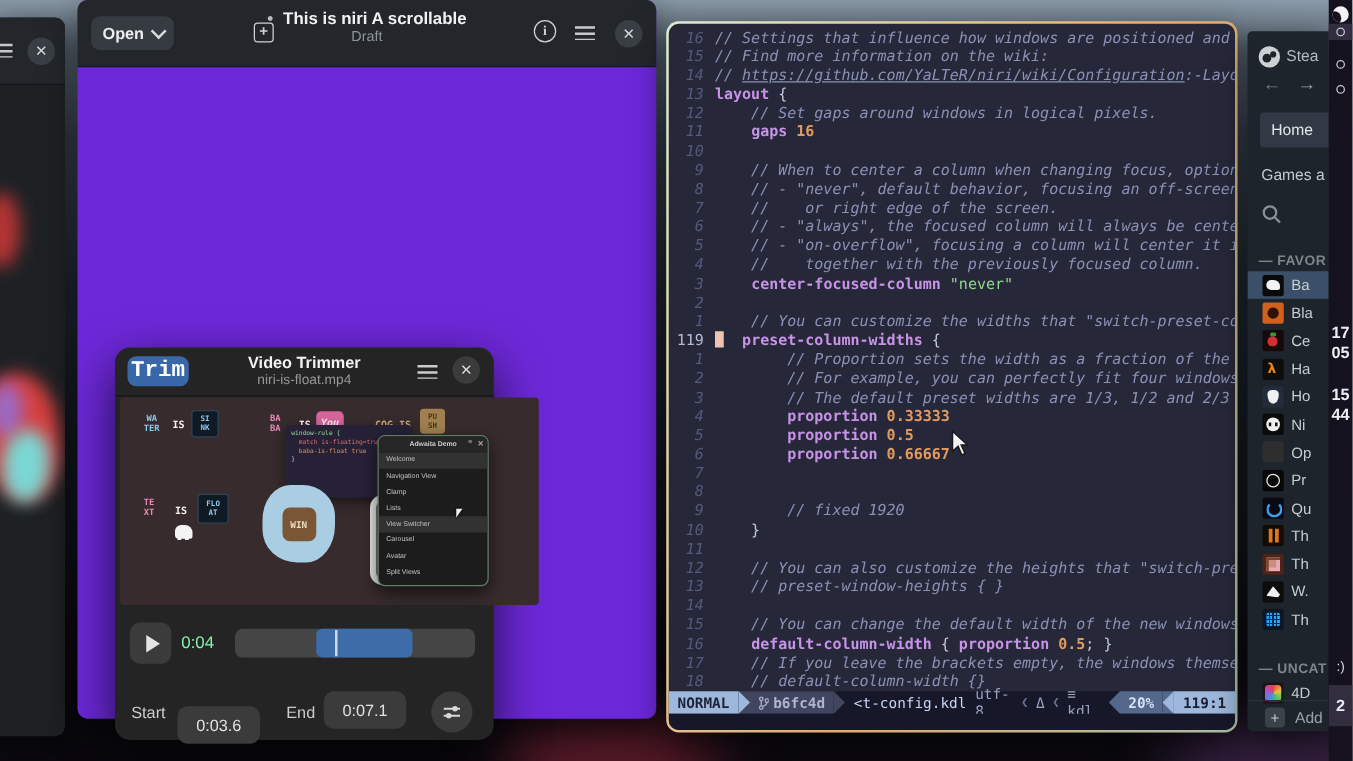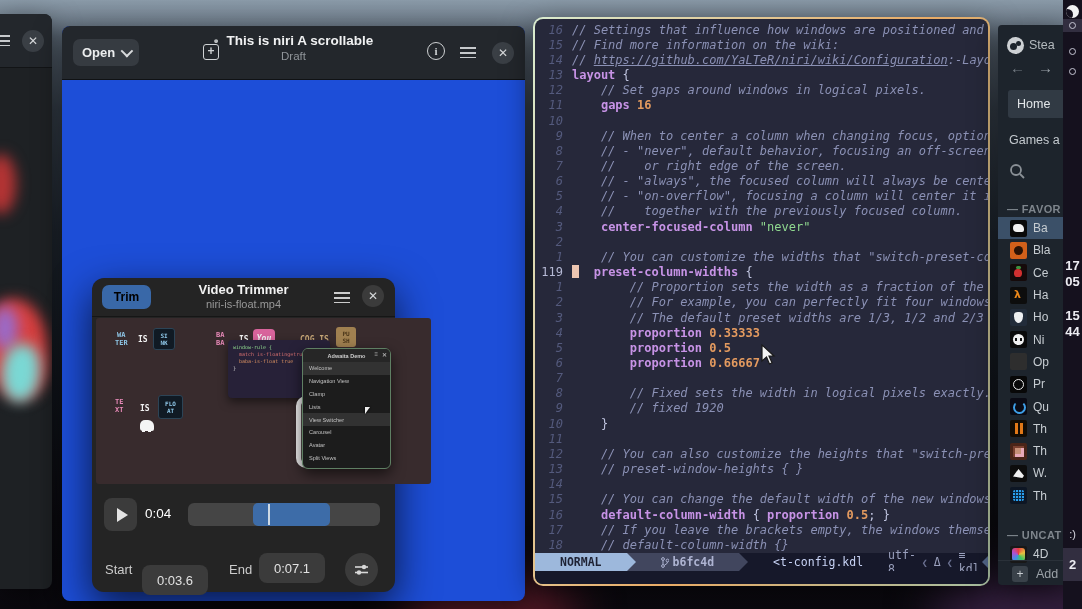--- a/index.html
+++ b/index.html
@@ -15,42 +15,42 @@
   #left-win .hdr{height:53px;background:#23272c;border-bottom:1px solid #121416;position:relative;}
   .burger{width:16px;height:11px;display:inline-block;background:
      linear-gradient(#c6c9cc,#c6c9cc) 0 0/100% 2px no-repeat,
      linear-gradient(#c6c9cc,#c6c9cc) 0 5px/100% 2px no-repeat,
      linear-gradient(#c6c9cc,#c6c9cc) 0 10px/100% 2px no-repeat;}
   .circ-btn{width:22px;height:22px;border-radius:50%;background:#3a3f45;color:#d6d8da;
      display:flex;align-items:center;justify-content:center;font-size:12px;}
   .blob{position:absolute;filter:blur(7px);border-radius:50%;}
 
   
-  #gte{left:62px;top:26px;width:463px;height:575px;background:#1d4ed8;}
+  #gte{left:62px;top:0;width:463px;height:575px;background:#6d28d9;}
   #gte .hdr{height:53px;background:#23272c;border-radius:8px 8px 0 0;border-bottom:1px solid #101214;position:relative;}
   .gte-open{position:absolute;left:11px;top:13px;height:27px;padding:0 9px;background:#363b41;border-radius:7px;
      display:flex;align-items:center;gap:6px;color:#eceeef;font-size:13px;font-weight:bold;}
   .chev{width:7px;height:7px;border-right:2px solid #d8dadc;border-bottom:2px solid #d8dadc;transform:rotate(45deg) translateY(-2px);}
   .newdoc{position:absolute;left:141px;top:18px;width:14px;height:14px;border:1.6px solid #cfd2d4;border-radius:3px;color:#cfd2d4;
      font-size:12px;line-height:13px;text-align:center;font-weight:bold;}
   .gte-titlebox{position:absolute;left:50%;top:7px;transform:translateX(-50%);text-align:center;white-space:nowrap;}
   .gte-title{color:#f0f1f2;font-size:13.5px;font-weight:bold;}
   .gte-dot{color:#b9bcbe;margin-right:8px;}
   .gte-sub{color:#90959a;font-size:11.5px;margin-top:2px;}
   .info-ic{position:absolute;left:365px;top:16px;width:16px;height:16px;border:1.5px solid #cfd2d4;border-radius:50%;
      color:#cfd2d4;font-size:11px;text-align:center;line-height:16px;font-family:"Liberation Serif",serif;font-weight:bold;}
   #gte .burger{position:absolute;left:398px;top:21px;}
   #gte .circ-btn{position:absolute;left:430px;top:16px;}
   .gte-body-text{position:absolute;left:24px;top:64px;color:#e6e4e1;font:12.5px "DejaVu Sans Mono",monospace;}
 
   
   #vt{left:92px;top:278px;width:303px;height:314px;background:#242424;border-radius:12px;box-shadow:0 14px 40px rgba(0,0,0,.7);}
   #vt .hdr{height:38px;position:relative;border-bottom:1px solid #161616;}
   .trim-btn{position:absolute;left:10px;top:7px;width:49px;height:24px;background:#3968a8;border-radius:7px;
-     color:#000000;font-size:12px;font-weight:bold;display:flex;align-items:center;justify-content:center;}
+     color:#ffffff;font-size:18px;font-weight:bold;display:flex;align-items:center;justify-content:center;font-family:Liberation Mono, monospace;}
   .vt-titlebox{position:absolute;left:50%;top:4px;transform:translateX(-50%);text-align:center;white-space:nowrap;}
   .vt-title{color:#f2f2f2;font-size:13px;font-weight:bold;text-align:right;}
   .vt-sub{color:#989898;font-size:11px;margin-top:1px;}
   #vt .burger{position:absolute;left:242px;top:14px;background:
      linear-gradient(#cccccc,#cccccc) 0 0/100% 2px no-repeat,
      linear-gradient(#cccccc,#cccccc) 0 5px/100% 2px no-repeat,
      linear-gradient(#cccccc,#cccccc) 0 10px/100% 2px no-repeat;}
   #vt .circ-btn{position:absolute;left:270px;top:7px;background:#3b3b3b;}
   .video{position:absolute;left:4px;top:40px;width:295px;height:166px;background:#382b2d;border-radius:3px;overflow:hidden;padding-left:40px;}
   .wtile{position:absolute;white-space:pre-line;font-family:"DejaVu Sans Mono",monospace;font-weight:bold;text-align:center;}
@@ -81,21 +81,21 @@
   .door{position:absolute;left:200px;top:78px;width:30px;height:62px;border:5px solid #e9e9e9;border-radius:10px;background:#574f4e;}
   .cmp-dialog{position:absolute;left:166px;top:90px;width:84px;height:74px;background:#3c3c3c;border-radius:8px;
      box-shadow:0 6px 16px rgba(0,0,0,.6);text-align:center;}
   .cmp-title{color:#f4f4f4;font-size:8.5px;font-weight:bold;margin-top:16px;}
   .cmp-sub{color:#a8a8a8;font-size:5.2px;margin-top:3px;}
   .cmp-btn{margin:7px auto 0;width:54px;height:13px;background:#4a8fd6;border-radius:7px;color:#ffffff;
      font-size:6px;font-weight:bold;display:flex;align-items:center;justify-content:center;}
   .play-btn{position:absolute;left:12px;top:220px;width:33px;height:33px;background:#3b3b3b;border-radius:8px;
      display:flex;align-items:center;justify-content:center;}
   .play-tri{width:0;height:0;border-left:11px solid #e4e4e4;border-top:7px solid transparent;border-bottom:7px solid transparent;margin-left:3px;}
-  .vt-time{position:absolute;left:53px;top:228px;color:#ffffff;font-size:13.5px;}
+  .vt-time{position:absolute;left:53px;top:228px;color:#86efac;font-size:13.5px;}
   .seek{position:absolute;left:96px;top:225px;width:192px;height:23px;background:#454545;border-radius:6px;}
   .seek-sel{position:absolute;left:65px;top:0;width:77px;height:23px;background:#3d6ca8;border-radius:5px;}
   .seek-head{position:absolute;left:80px;top:1px;width:2px;height:21px;background:#cdd9e4;}
   .vt-label{position:absolute;color:#cccccc;font-size:13px;top:284px;}
   .vt-field{position:absolute;top:275px;width:66px;height:30px;background:#3b3b3b;border-radius:8px;color:#e2e2e2;
      font-size:13px;display:flex;align-items:center;justify-content:center;}
   .adj-btn{position:absolute;left:253px;top:275px;width:33px;height:33px;border-radius:50%;background:#3b3b3b;
      display:flex;align-items:center;justify-content:center;}
 
   
@@ -109,21 +109,21 @@
   .cl .code{white-space:pre;color:#c0c5e0;}
   .cursor-block{display:inline-block;width:7px;height:13px;background:#ecc5b0;vertical-align:-2px;margin-right:-7px;}
   .t-c{color:#8b91b5;font-style:italic;}
   .t-cu{color:#8b91b5;font-style:italic;text-decoration:underline;}
   .t-k{color:#c793e6;font-weight:bold;}
   .t-n{color:#e39a5f;font-weight:bold;}
   .t-s{color:#8fd88f;}
   .t-p{color:#c0c5e0;}
   .statusline{position:absolute;left:0;right:0;top:534px;height:18px;background:#16182a;display:flex;align-items:stretch;
      font:bold 11.5px "DejaVu Sans Mono",monospace;}
-  .seg{display:flex;align-items:center;padding:0 25px;white-space:nowrap;}
+  .seg{display:flex;align-items:center;padding:0 7px;white-space:nowrap;}
   .seg-mode{background:#9db8dc;color:#1e2234;}
   .tri-r{width:0;height:0;border-top:9px solid transparent;border-bottom:9px solid transparent;}
   .tri-l{width:0;height:0;border-top:9px solid transparent;border-bottom:9px solid transparent;}
   .seg-branch{background:#41465e;color:#aeb4d2;gap:4px;}
   .seg-file{color:#c8d3f5;font-weight:normal;flex:1;}
   .sl-right{display:flex;align-items:center;color:#9aa0bd;font-weight:normal;gap:6px;padding-right:2px;}
   .sl-sep{color:#6a7090;font-size:10px;}
   .seg-pct{background:#54688c;color:#d4e2f8;}
   .seg-pos{background:#9db8dc;color:#1a1e30;}
   .cmdline{position:absolute;left:0;right:0;top:552px;height:13px;background:#16182a;}
@@ -243,20 +243,23 @@
 <span class="cf-l3">  baba-is-float true</span>
 <span class="cf-l4">}</span></div>
 
     <div class="wtile t-pink" style="left:19px;top:80px;font-size:7px;line-height:8px;">TE
 XT</div>
     <div class="wtile t-white" style="left:44px;top:86px;font-size:8px;">IS</div>
     <div class="wtile t-blue box-tile dark-tile" style="left:62px;top:77px;width:23px;height:22px;font-size:6px;line-height:7px;">FLO
 AT</div>
     <div class="baba" style="left:44px;top:102px;"></div>
 
+    <div class="cloud">
+      <div class="win-tile">WIN</div>
+    </div>
     <div class="door"></div>
 
     <div class="demo-win">
       <div class="demo-hdr">
         <span>Adwaita Demo</span>
         <span class="mini" style="right:12px;">≡</span>
         <span class="mini" style="right:3px;">✕</span>
       </div>
       <div id="demo-items">
           <div class="demo-item hl">Welcome</div>
@@ -389,21 +392,20 @@
         <div class="cl">
           <span class="g">6</span>
           <span class="code"><span class="t-p">        </span><span class="t-k">proportion</span><span class="t-p"> </span><span class="t-n">0.66667</span></span>
         </div>
         <div class="cl">
           <span class="g">7</span>
           <span class="code"></span>
         </div>
         <div class="cl">
           <span class="g">8</span>
-          <span class="code"><span class="t-c">        // Fixed sets the width in logical pixels exactly.</span></span>
         </div>
         <div class="cl">
           <span class="g">9</span>
           <span class="code"><span class="t-c">        // fixed 1920</span></span>
         </div>
         <div class="cl">
           <span class="g">10</span>
           <span class="code"><span class="t-p">    }</span></span>
         </div>
         <div class="cl">

